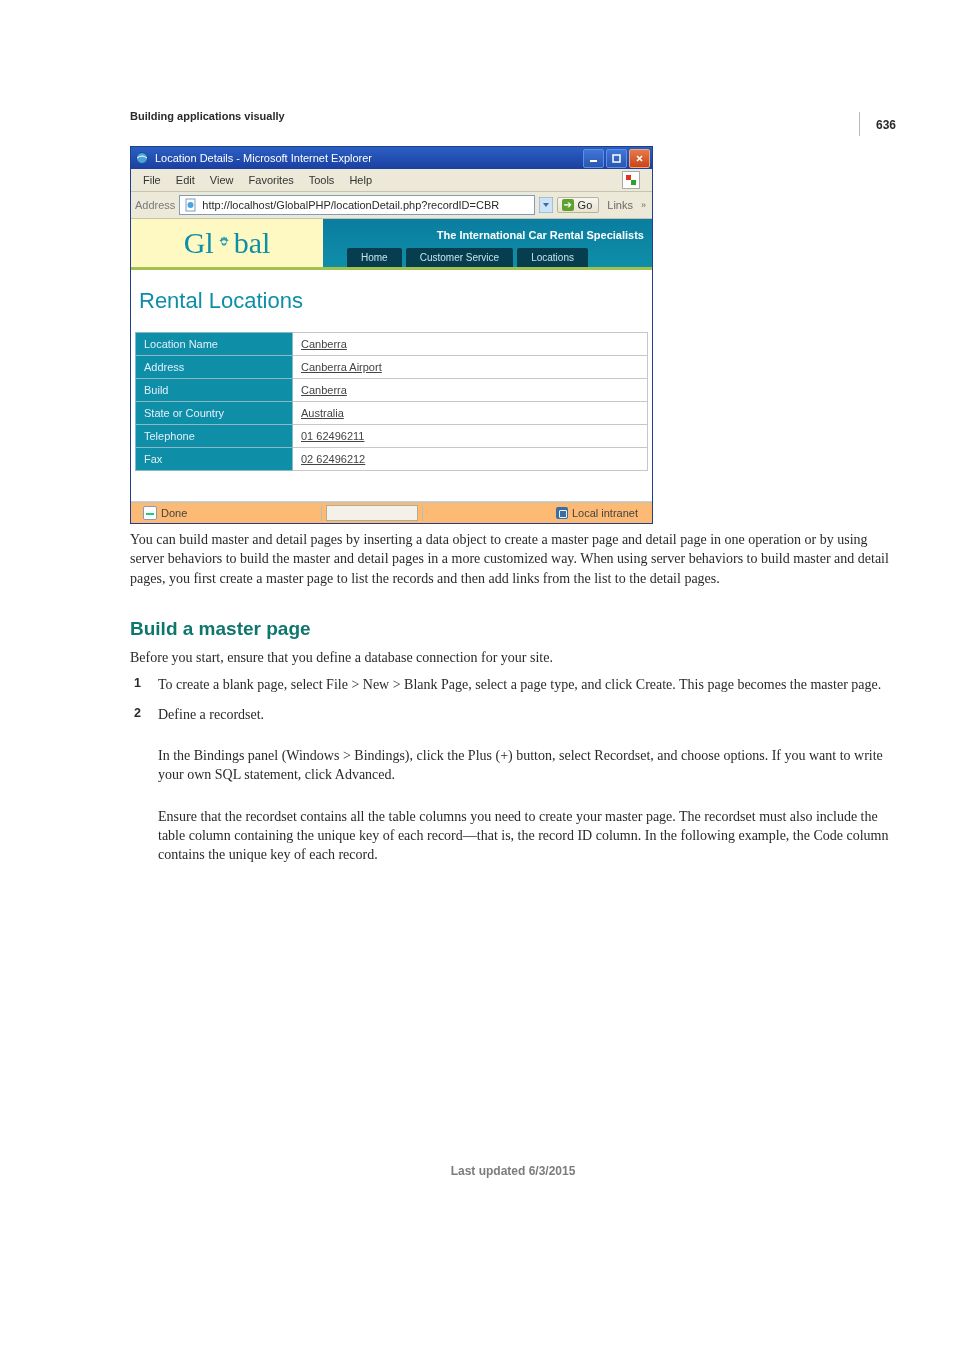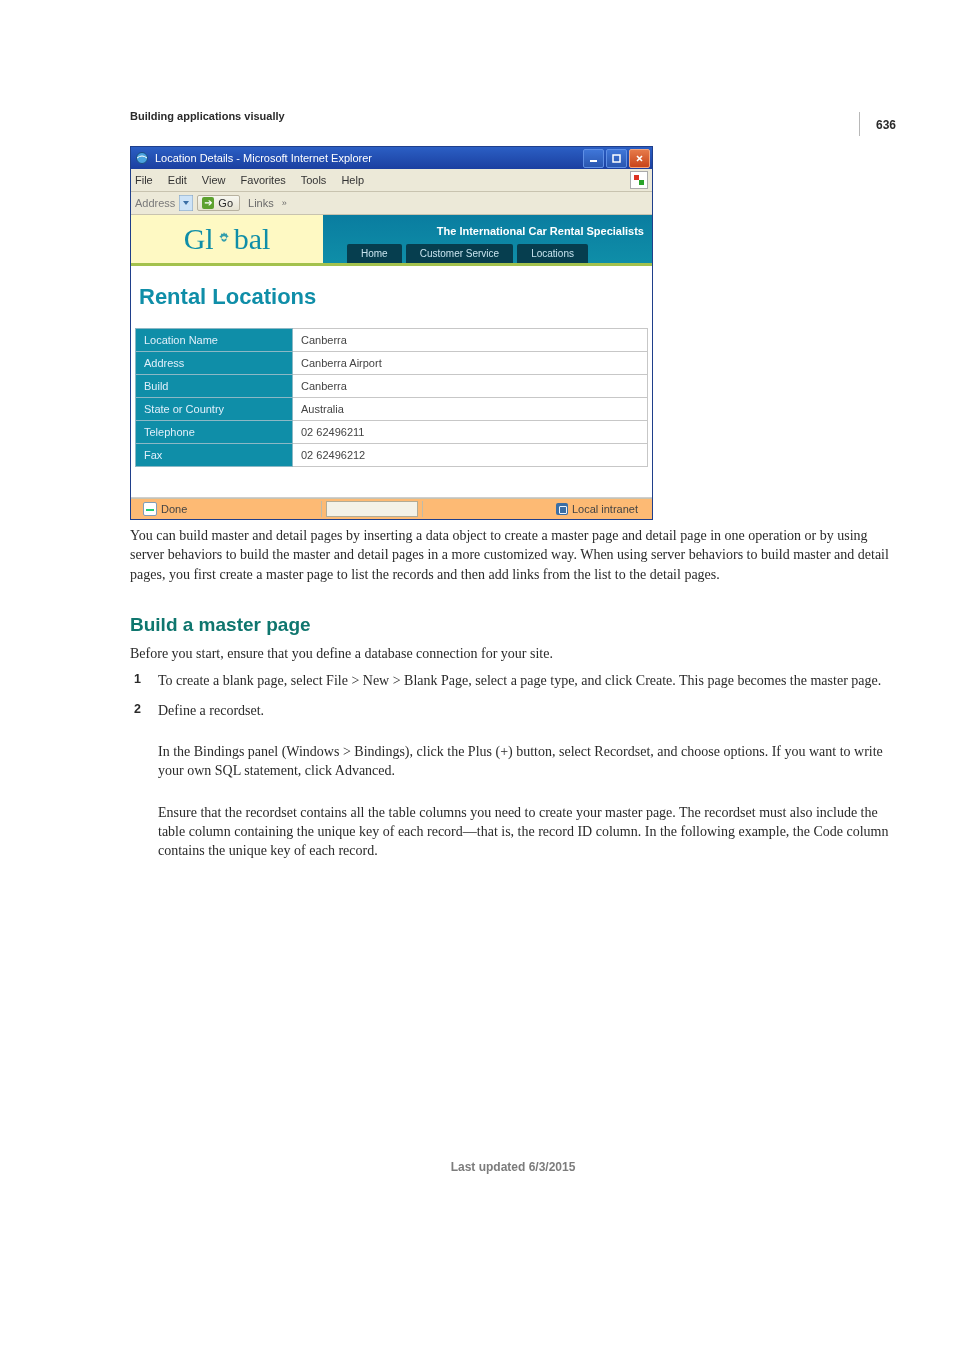--- a/index.html
+++ b/index.html
@@ -69,21 +69,21 @@
   .winbtn svg { display:block; }
   .menubar {
     background: #ece9d8;
     border-bottom: 1px solid #c8c3af;
     font-family: Tahoma, Arial, sans-serif;
     font-size: 11px;
     color: #333;
     display: flex;
     align-items: center;
     justify-content: space-between;
-    padding: 2px 4px;
+    padding: 2px 12px;
   }
   .menubar .items span { margin-right: 12px; }
   .menubar .flag { width:16px; height:16px; background:#fff; border:1px solid #aaa; position:relative; }
   .menubar .flag::before { content:""; position:absolute; left:3px; top:3px; width:5px; height:5px; background:#d32; }
   .menubar .flag::after  { content:""; position:absolute; right:3px; bottom:3px; width:5px; height:5px; background:#29a329; }
   .addressbar {
     background: #ece9d8;
     border-bottom: 1px solid #c8c3af;
     font-family: Tahoma, Arial, sans-serif;
     font-size: 11px;
@@ -161,37 +161,37 @@
     background:#063e4f;
     color:#c7e3ee;
     font-size:10px;
     padding:4px 14px;
     border-radius: 2px 2px 0 0;
   }
   .greenline { height:3px; background:#a3c14d; }
   .page-h1 {
     color:#0f8ea8;
     font-size: 22px;
-    font-weight: 700;
+    font-weight: 400;
     margin: 18px 0 18px 8px;
   }
   table.loc {
     width: calc(100% - 8px);
     margin: 0 4px 10px 4px;
     border-collapse: collapse;
     font-size: 11px;
   }
   table.loc th {
     background:#0f8ea8; color:#e0effa;
     text-align:left; font-weight:400;
     padding:5px 8px; border:1px solid #8bb8c5; width:140px;
   }
   table.loc td {
     background:#fff; color:#444;
-    padding:5px 8px; border:1px solid #c7c7c7;
+    padding:5px 8px; border:1px solid #c7c7c7;text-decoration:underline;
   }
   .webpage .spacer { height:20px; border-bottom:1px solid #cfcfcf; }
   .statusbar {
     background:#fdba74;
     border-top:1px solid #c8c3af;
     height:20px;
     display:flex; align-items:center;
     font-family: Tahoma, Arial, sans-serif;
     font-size: 11px; color:#444;
     padding: 0 12px;
@@ -301,20 +301,27 @@
         <span>View</span>
         <span>Favorites</span>
         <span>Tools</span>
         <span>Help</span>
       </div>
       <div class="flag"></div>
     </div>
 
     <div class="addressbar">
       <span>Address</span>
+      <div class="addrinput">
+        <svg width="14" height="14">
+            <rect x="2" y="1" width="9" height="12" fill="#fff" stroke="#7f9db9"></rect>
+            <circle cx="6.5" cy="7" r="3" fill="#4aa3df"></circle>
+          </svg>
+        <span>http://localhost/GlobalPHP/locationDetail.php?recordID=CBR</span>
+      </div>
       <svg width="14" height="16">
           <rect x="0" y="0" width="14" height="16" fill="#cde3f7" stroke="#7f9db9"></rect>
           <path d="M4 6 L10 6 L7 10 Z" fill="#3a6ea5"></path>
         </svg>
       <div class="go">
         <span class="arrow">➔</span>
         <span>Go</span>
       </div>
       <span class="links">Links</span>
       <span class="chev">»</span>
@@ -355,21 +362,21 @@
         <tr>
               <th>Build</th>
               <td>Canberra</td>
             </tr>
         <tr>
               <th>State or Country</th>
               <td>Australia</td>
             </tr>
         <tr>
               <th>Telephone</th>
-              <td>02 62496211</td>
+              <td>01 62496211</td>
             </tr>
         <tr>
               <th>Fax</th>
               <td>02 62496212</td>
             </tr>
       </tbody>
         </table>
       <div class="spacer"></div>
     </div>
 

